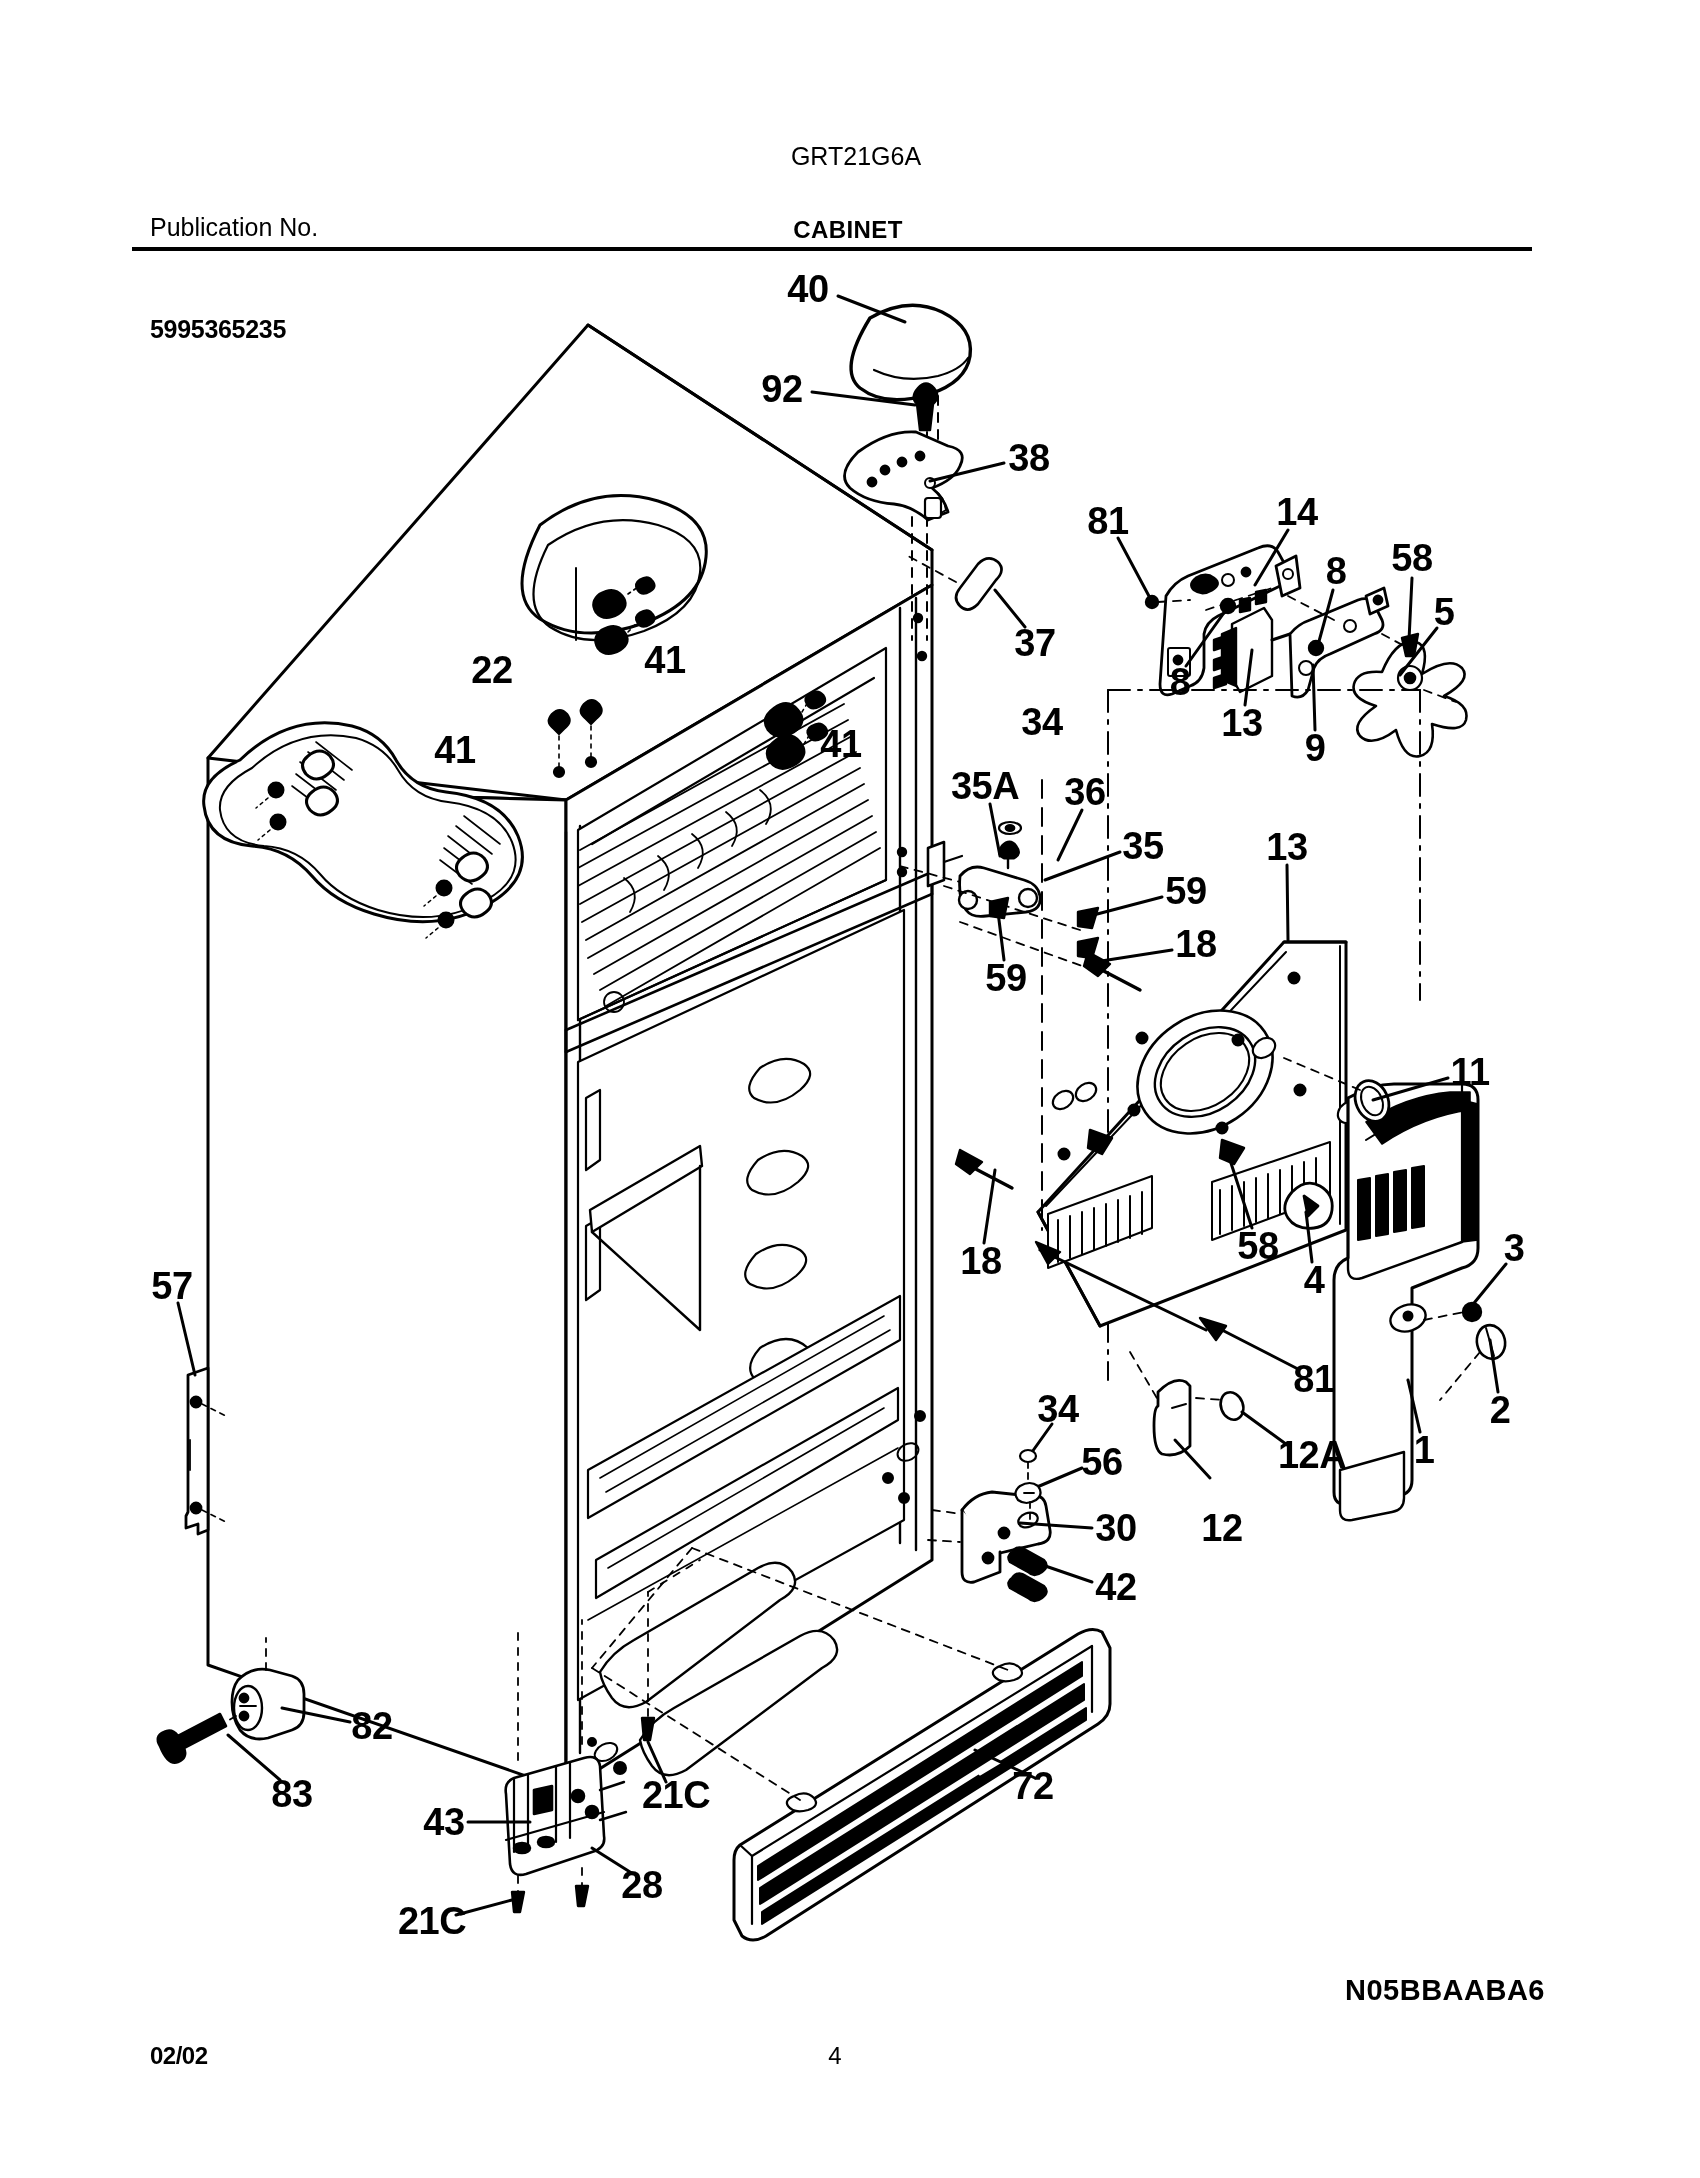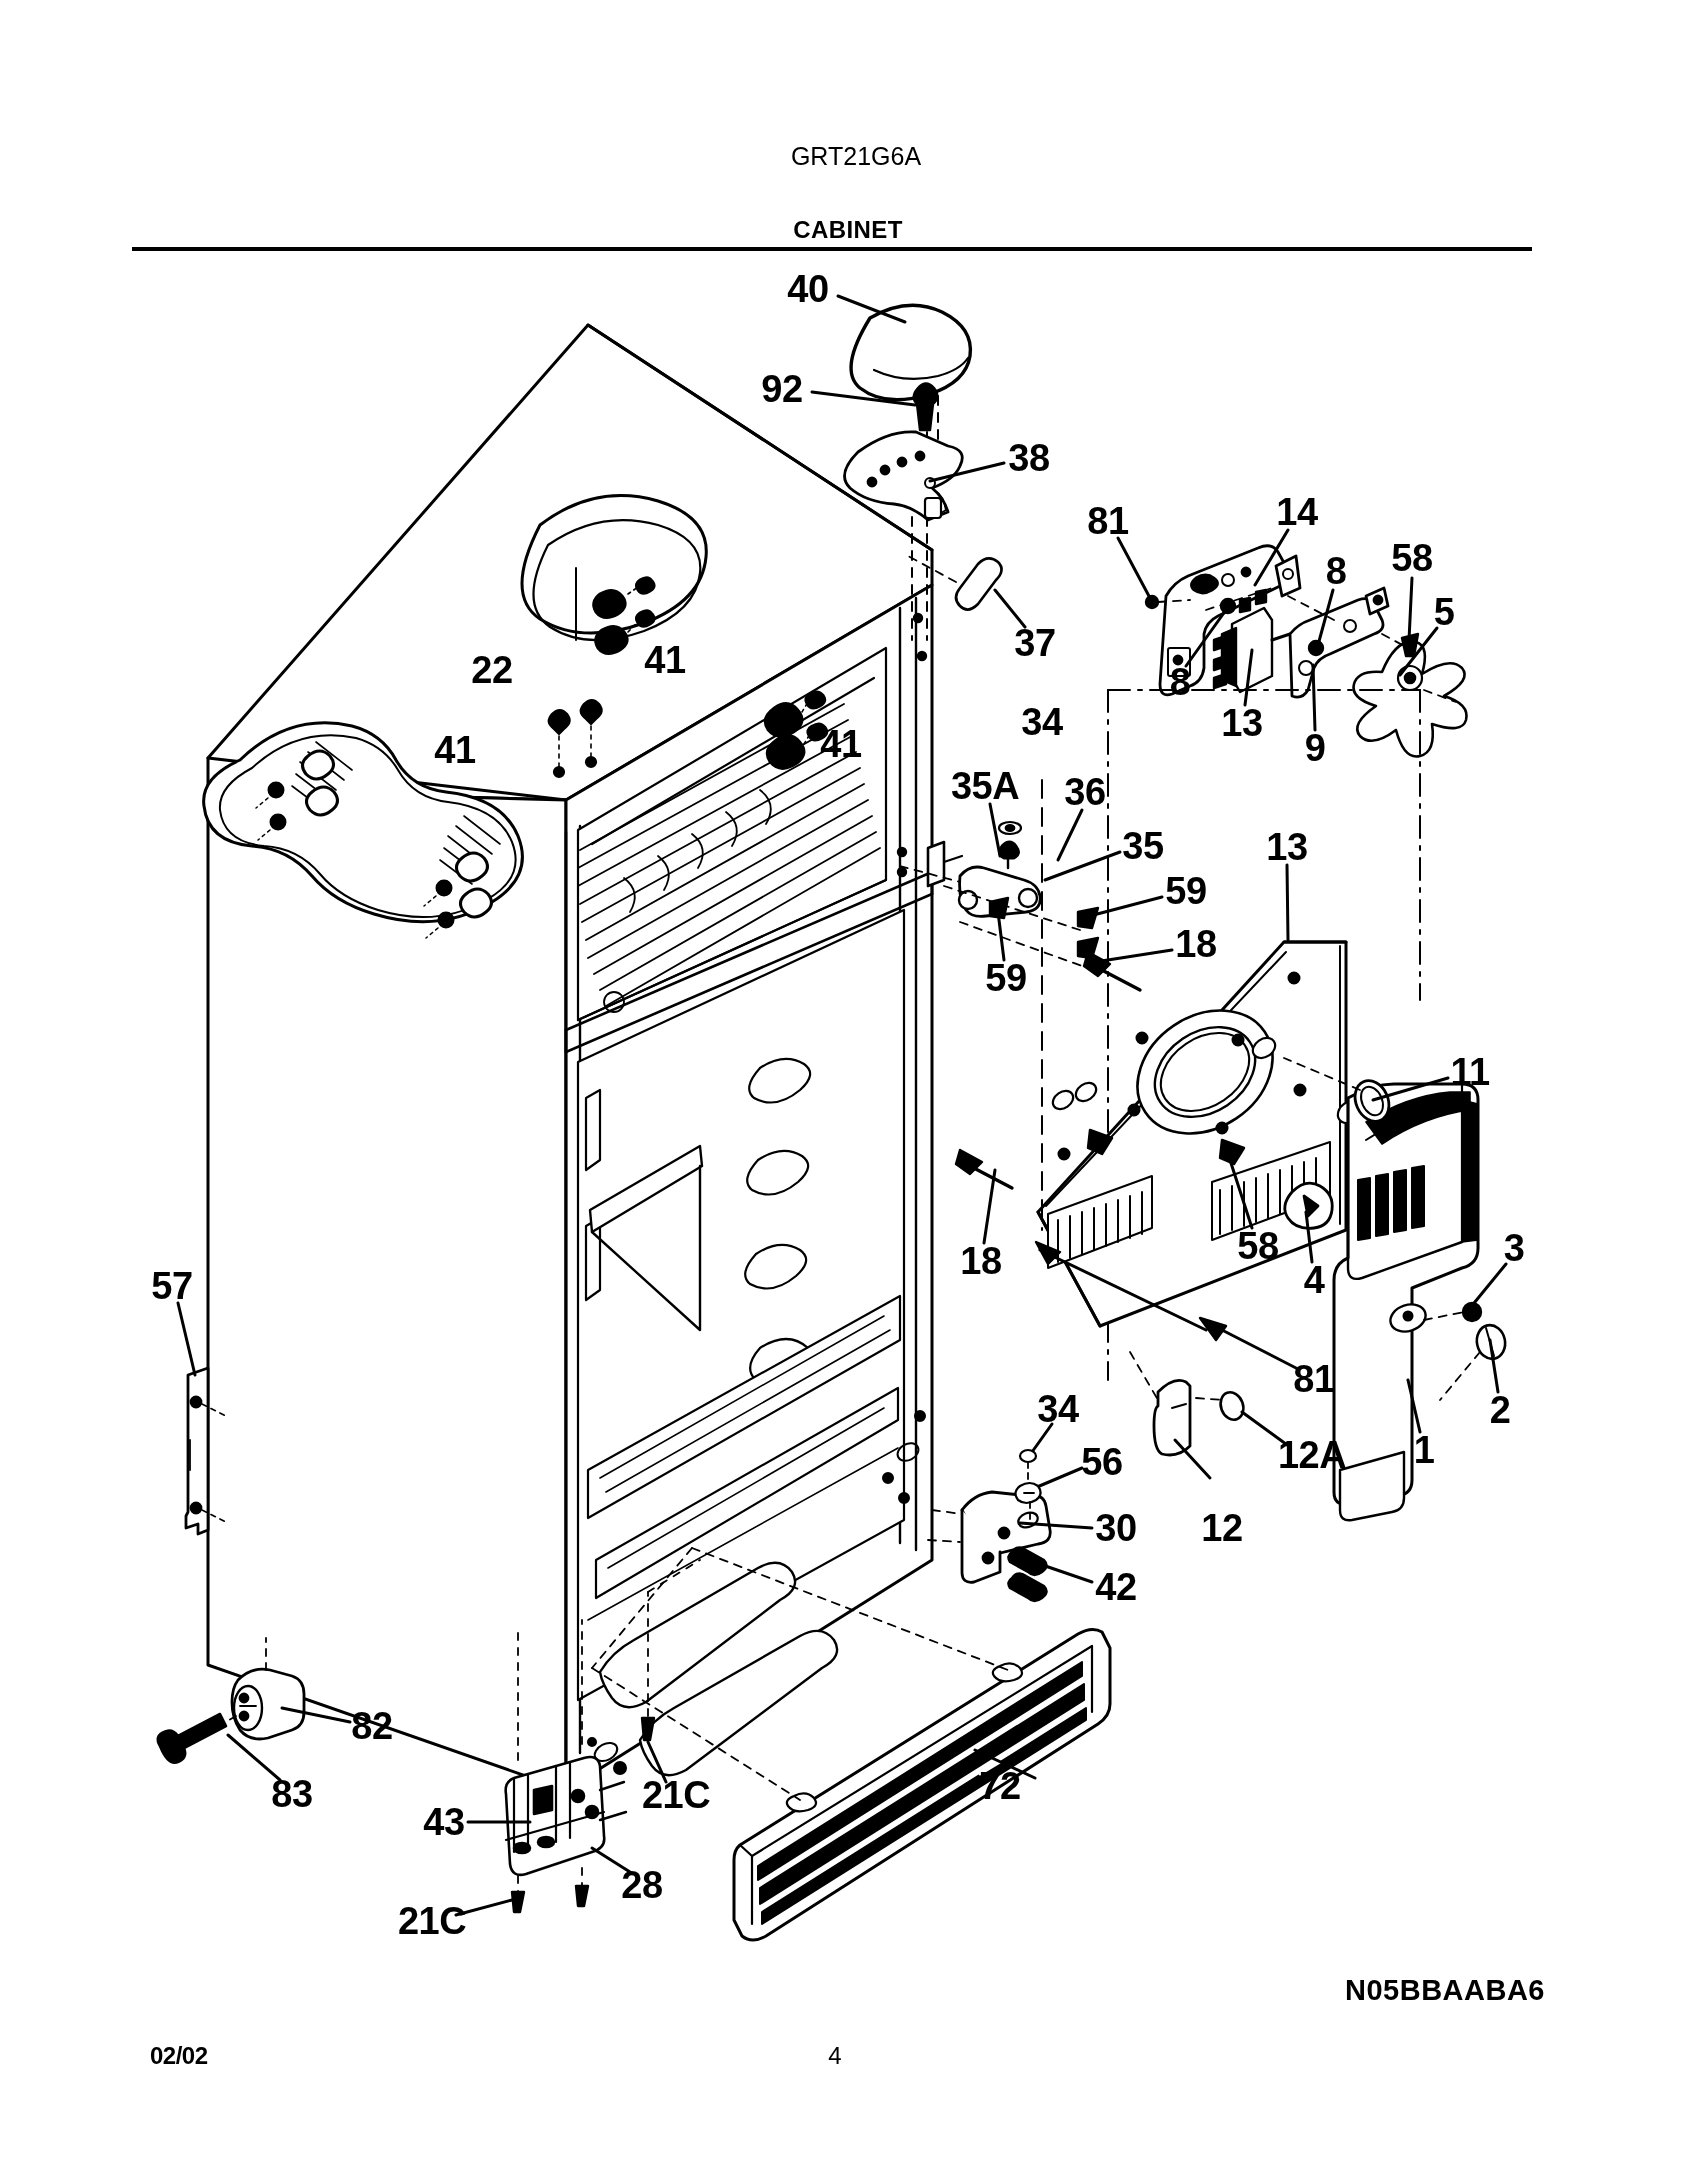--- a/index.html
+++ b/index.html
@@ -114,20 +114,24 @@
     white-space: nowrap;
     transform: translate(-50%, -50%);
     font-family: "Liberation Sans", sans-serif;
   }
 </style>
 </head>
 <body>
 
 <div id="page">
 
+  <div class="pub-block">
+    <div>Publication No.</div>
+    <div class="pub-line2">5995365235</div>
+  </div>
 
   <div class="model-no">GRT21G6A</div>
 
   <div class="section-title">CABINET</div>
 
   <div class="rule"></div>
 
   <div id="drawing">
     <svg width="1700" height="2178" viewBox="0 0 1700 2178" xmlns="http://www.w3.org/2000/svg" fill="none" stroke="#000" stroke-width="2.4" stroke-linecap="round" stroke-linejoin="round">
 
@@ -684,21 +688,21 @@
       <div class="callout" style="left: 1514px; top: 1248px;">3</div>
       <div class="callout" style="left: 1314px; top: 1379px;">81</div>
       <div class="callout" style="left: 1500px; top: 1410px;">2</div>
       <div class="callout" style="left: 1424px; top: 1450px;">1</div>
       <div class="callout" style="left: 1312px; top: 1455px;">12A</div>
       <div class="callout" style="left: 1222px; top: 1492px; margin-top: 36px;">12</div>
       <div class="callout" style="left: 1058px; top: 1409px;">34</div>
       <div class="callout" style="left: 1102px; top: 1462px;">56</div>
       <div class="callout" style="left: 1116px; top: 1528px;">30</div>
       <div class="callout" style="left: 1116px; top: 1587px; text-align: center;">42</div>
-      <div class="callout" style="left: 1000px; top: 1786px;">72</div>
+      <div class="callout" style="left: 1033px; top: 1786px;">72</div>
       <div class="callout" style="left: 172px; top: 1286px;">57</div>
       <div class="callout" style="left: 372px; top: 1726px;">82</div>
       <div class="callout" style="left: 292px; top: 1794px;">83</div>
       <div class="callout" style="left: 444px; top: 1822px;">43</div>
       <div class="callout" style="left: 676px; top: 1795px;">21C</div>
       <div class="callout" style="left: 642px; top: 1885px;">28</div>
       <div class="callout" style="left: 432px; top: 1921px;">21C</div>
     </div>
 
   <div class="footer-date">02/02</div>

